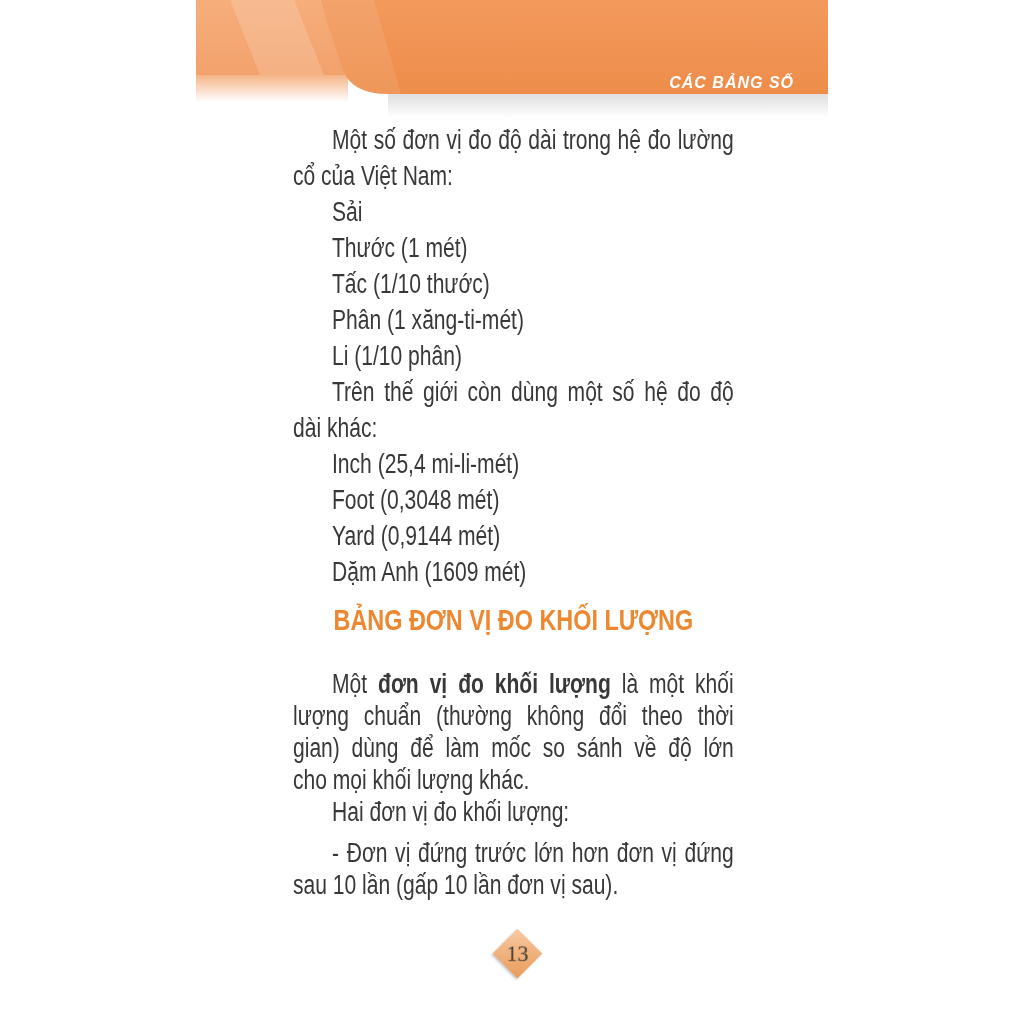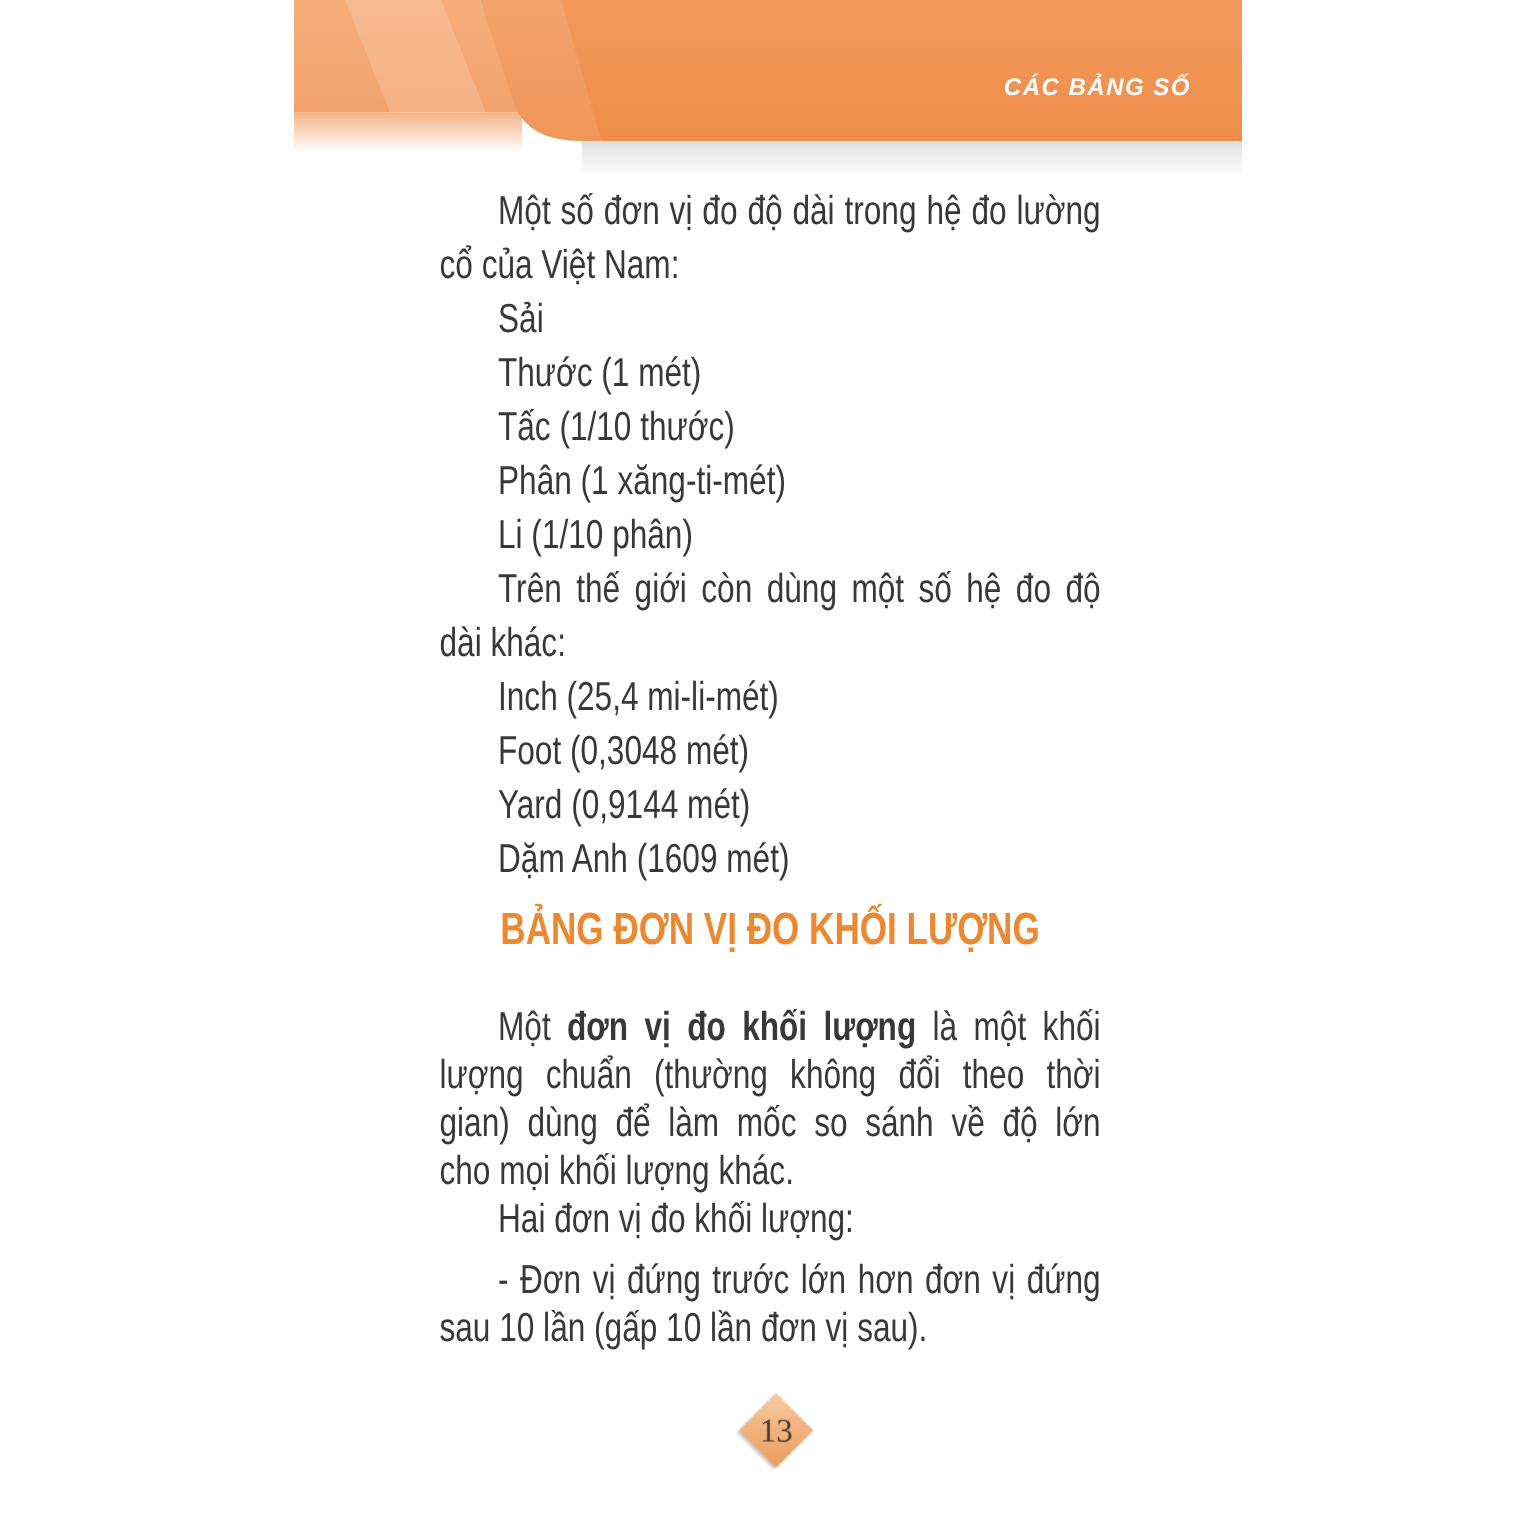--- a/index.html
+++ b/index.html
@@ -9,21 +9,21 @@
     position:relative;
     overflow:hidden;
     font-family:"Liberation Sans",sans-serif;
   }
   
   .banner{
     position:absolute;left:196px;top:0;width:632px;height:130px;
   }
   .banner svg{display:block}
   .banner-title{
-    position:absolute;right:34px;top:50px;
+    position:absolute;right:34px;top:74px;
     color:#ffffff;
     font-style:italic;font-weight:700;font-size:16px;
     letter-spacing:1px;
     font-family:"Liberation Sans",sans-serif;
     text-align:center;
   }
   
   .column{
     position:absolute;left:293px;top:0;width:565px;height:1024px;
     transform:scaleX(0.78);transform-origin:0 0;

